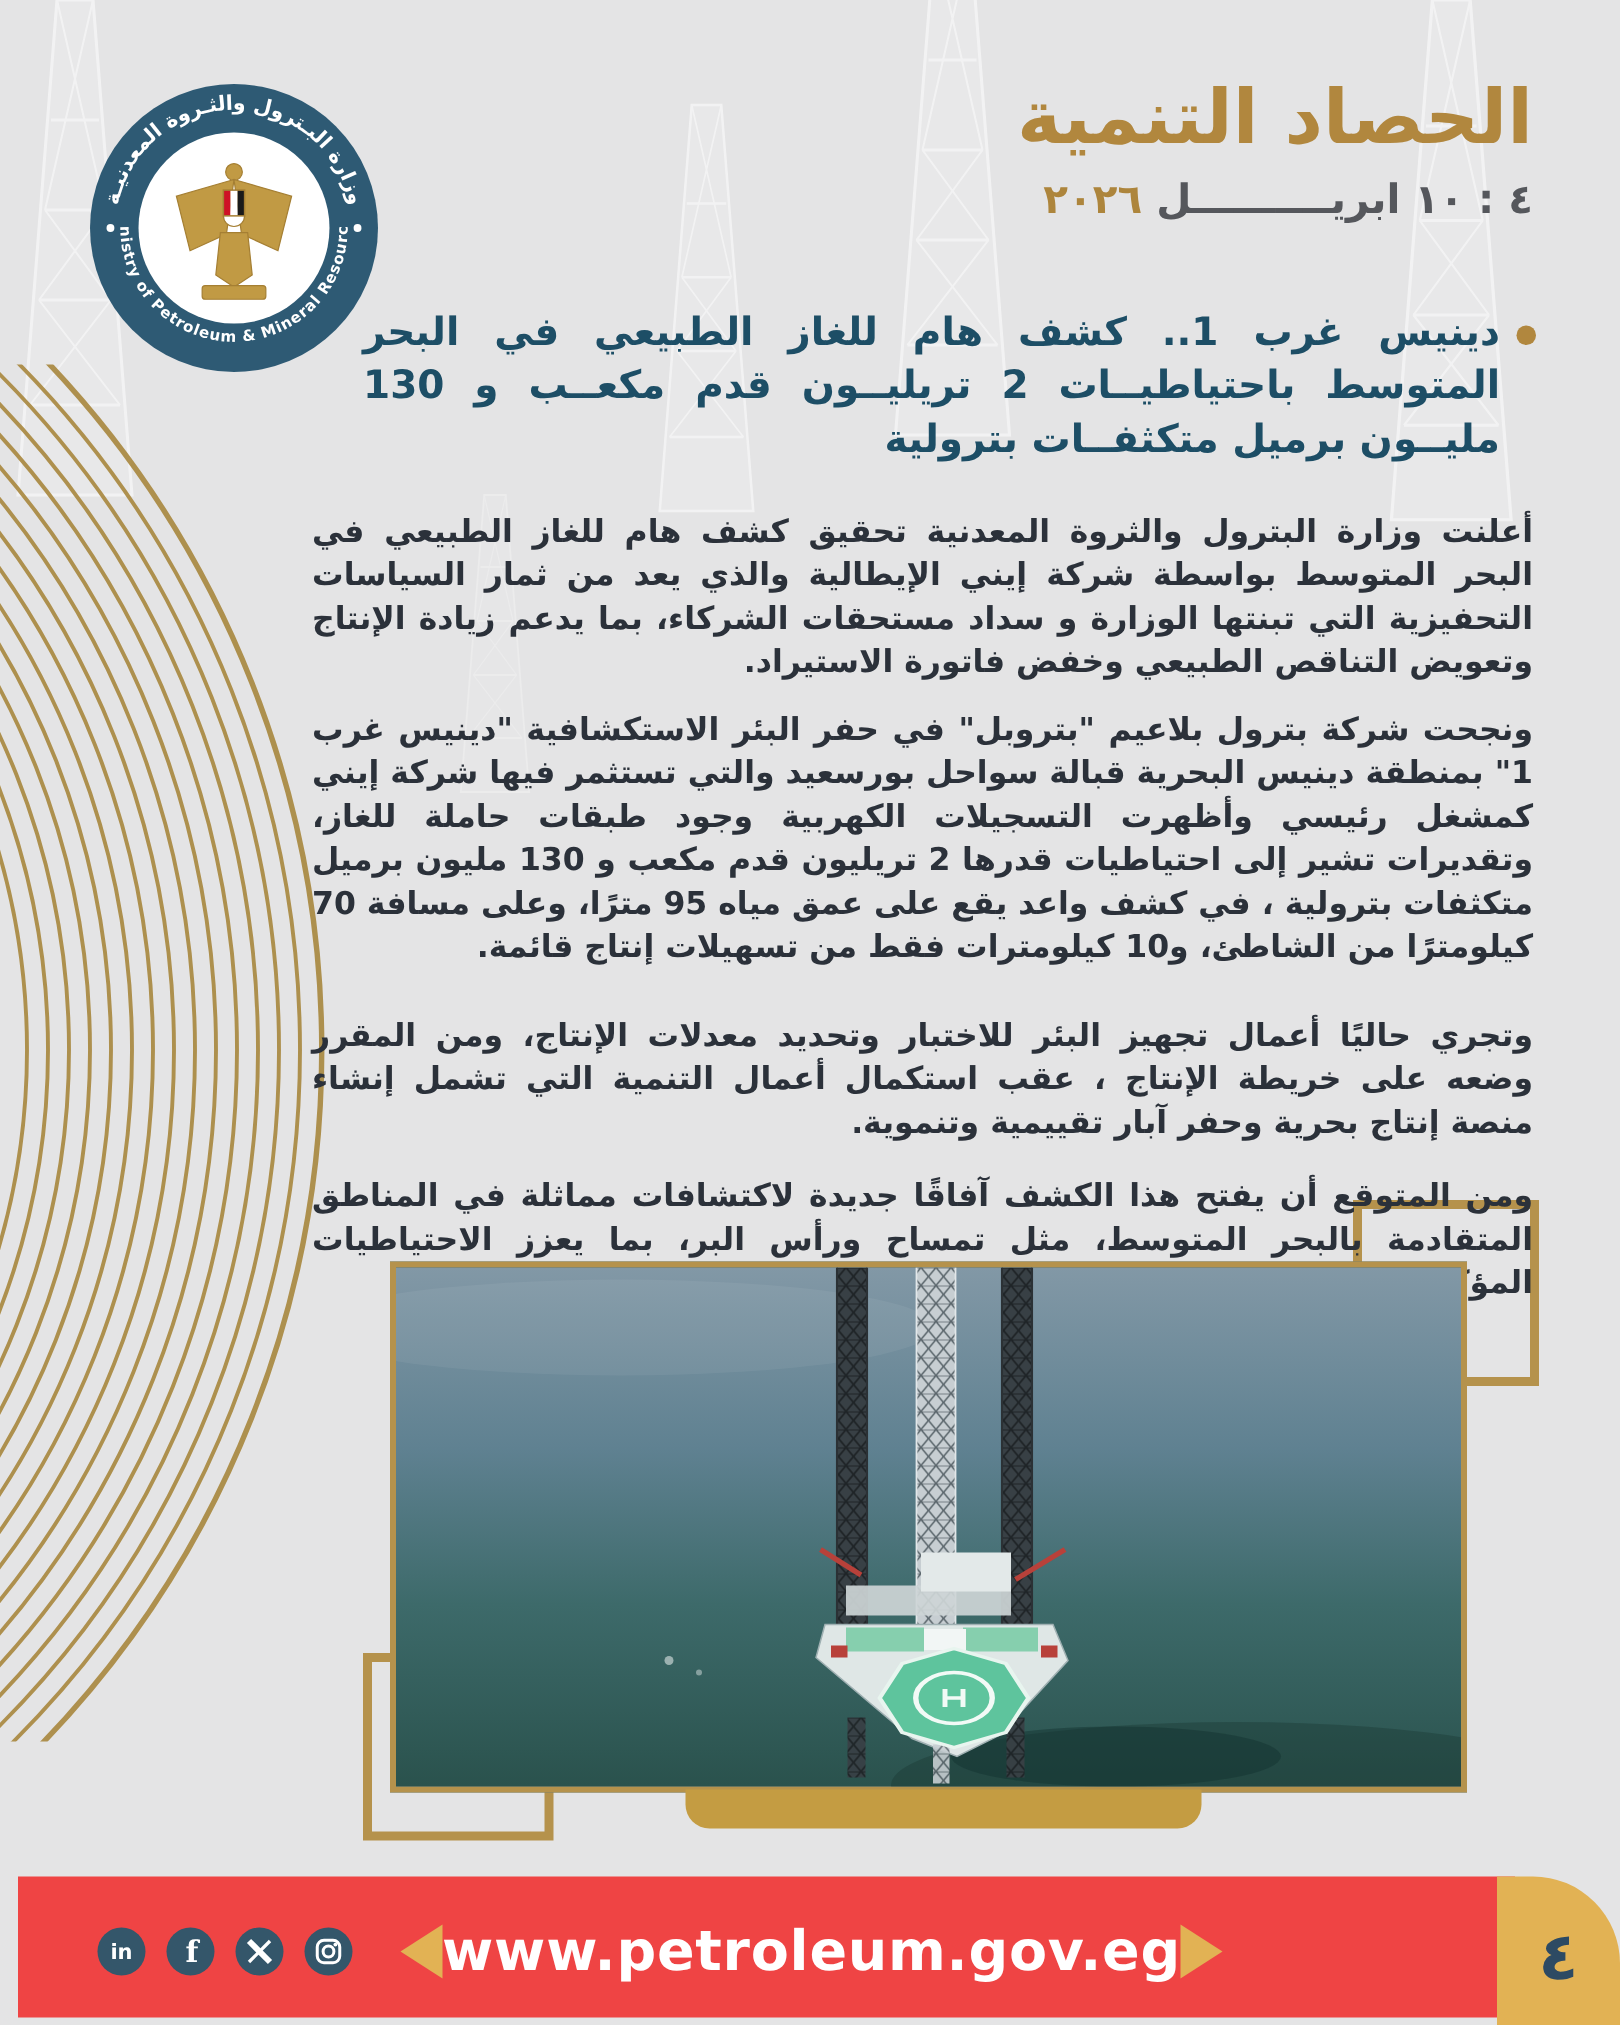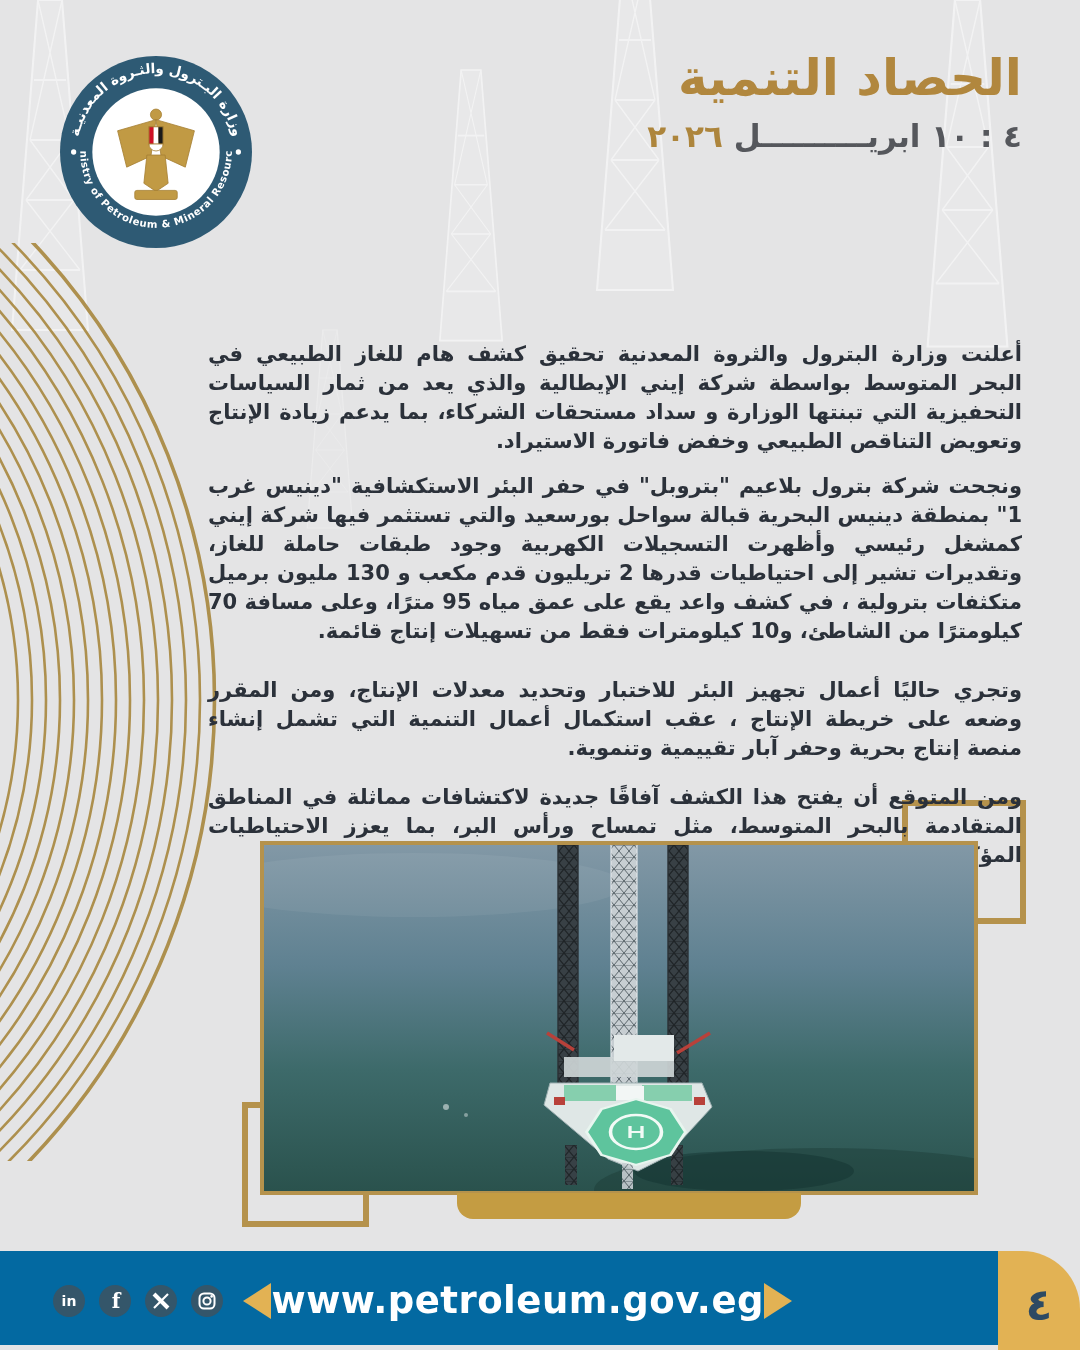--- a/index.html
+++ b/index.html
@@ -11,21 +11,21 @@
   
   .watermarks{position:absolute; inset:0; z-index:0;}
   .arcs{position:absolute; left:0; top:243px; width:224px; height:918px; z-index:0;}
 
   
   .logo{position:absolute; left:60px; top:56px; width:192px; height:192px; z-index:2;}
 
   
   .header{position:absolute; right:58px; top:50px; width:720px; text-align:right; direction:rtl; z-index:2;}
   .title{font-size:50px; font-weight:bold; color:#b1873e; line-height:1.15; margin:0;}
-  .date{margin-top:10px; font-size:31px; font-weight:bold; color:#55575c;}
+  .date{margin-top:10px; font-size:27px; font-weight:bold; color:#55575c;}
   .date .year{color:#ad853c;}
 
   
   .bullets{position:absolute; right:56px; top:205px; width:782px; direction:rtl; z-index:2;}
   .bullet{display:flex; gap:11px; margin-bottom:9px; align-items:flex-start;}
   .dot{width:13px; height:13px; border-radius:50%; background:#b1873e; margin-top:12px; flex:none;}
   .bullet p{margin:0; font-size:26px; font-weight:bold; color:#1d4e66; line-height:1.36; text-align:justify;}
 
   
   .paras{position:absolute; right:58px; left:208px; top:340px; direction:rtl; z-index:2;}
@@ -35,24 +35,24 @@
   .paras p.p4{margin-bottom:20px;}
 
   
   .bracket-tr{position:absolute; left:902px; top:800px; width:124px; height:124px; border:6px solid #b5924c; box-sizing:border-box; z-index:1;}
   .bracket-bl{position:absolute; left:242px; top:1102px; width:127px; height:125px; border:6px solid #b5924c; box-sizing:border-box; z-index:1;}
   .photo-wrap{position:absolute; left:260px; top:841px; width:718px; height:354px; border:4px solid #b5924c; box-sizing:border-box; background:#49707c; z-index:2;}
   .photo-wrap svg{display:block;}
   .gold-tab{position:absolute; left:457px; top:1193px; width:344px; height:26px; background:#c49c42; border-radius:0 0 16px 16px; z-index:3;}
 
   
-  .footer{position:absolute; left:0; top:1251px; width:998px; height:94px; background:#0369a1; z-index:2;}
+  .footer{position:absolute; left:12px; top:1251px; width:998px; height:94px; background:#ef4444; z-index:2;}
   .socials{position:absolute; left:52px; top:0; height:99px; display:flex; align-items:center; gap:12px;}
   .social{width:34px; height:34px; cursor:pointer;}
-  .url-area{position:absolute; left:266px; top:0; width:526px; height:99px; display:flex; align-items:center; justify-content:flex-end;}
+  .url-area{position:absolute; left:266px; top:0; width:526px; height:99px; display:flex; align-items:center; justify-content:center;}
   .tri{width:0; height:0; border-top:18px solid transparent; border-bottom:18px solid transparent;}
   .tri-left{border-right:28px solid #e2b254;}
   .tri-right{border-left:28px solid #e2b254;}
   .url{font-size:37px; font-weight:bold; color:#ffffff; letter-spacing:.5px; direction:ltr;}
   .page-tab{position:absolute; left:998px; top:1251px; width:82px; height:99px; background:#e2b254; border-top-right-radius:58px; display:flex; align-items:center; justify-content:center; z-index:2;}
   .page-num{font-size:44px; font-weight:bold; color:#2d4a63; margin-top:8px;}
 </style>
 </head>
 <body>
 
@@ -127,20 +127,24 @@
 
   <div class="header">
     <h1 class="title">الحصاد التنمية</h1>
     <div class="date">
       <span>٤ : ١٠ ابريــــــــــل</span>
       <span class="year">٢٠٢٦</span>
     </div>
   </div>
 
   <div class="bullets">
+    <div class="bullet">
+      <span class="dot"></span>
+      <p>دينيس غرب 1.. كشف هام للغاز الطبيعي في البحر المتوسط باحتياطيــات 2 تريليــون قدم مكعــب و 130 مليــون برميل متكثفــات بترولية</p>
+    </div>
   </div>
 
   <div class="paras">
     <p class="p1">أعلنت وزارة البترول والثروة المعدنية تحقيق كشف هام للغاز الطبيعي في البحر المتوسط بواسطة شركة إيني الإيطالية والذي يعد من ثمار السياسات التحفيزية التي تبنتها الوزارة و سداد مستحقات الشركاء، بما يدعم زيادة الإنتاج وتعويض التناقص الطبيعي وخفض فاتورة الاستيراد.</p>
     <p class="p2">ونجحت شركة بترول بلاعيم "بتروبل" في حفر البئر الاستكشافية "دينيس غرب 1" بمنطقة دينيس البحرية قبالة سواحل بورسعيد والتي تستثمر فيها شركة إيني كمشغل رئيسي وأظهرت التسجيلات الكهربية وجود طبقات حاملة للغاز، وتقديرات تشير إلى احتياطيات قدرها 2 تريليون قدم مكعب و 130 مليون برميل متكثفات بترولية ، في كشف واعد يقع على عمق مياه 95 مترًا، وعلى مسافة 70 كيلومترًا من الشاطئ، و10 كيلومترات فقط من تسهيلات إنتاج قائمة.</p>
     <p class="p4">وتجري حاليًا أعمال تجهيز البئر للاختبار وتحديد معدلات الإنتاج، ومن المقرر وضعه على خريطة الإنتاج ، عقب استكمال أعمال التنمية التي تشمل إنشاء منصة إنتاج بحرية وحفر آبار تقييمية وتنموية.</p>
     <p class="p5">ومن المتوقع أن يفتح هذا الكشف آفاقًا جديدة لاكتشافات مماثلة في المناطق المتقادمة بالبحر المتوسط، مثل تمساح ورأس البر، بما يعزز الاحتياطيات المؤكدة ويدعم إنتاج مصر من الغاز الطبيعي.</p>
   </div>
 
   <div class="bracket-tr"></div>

